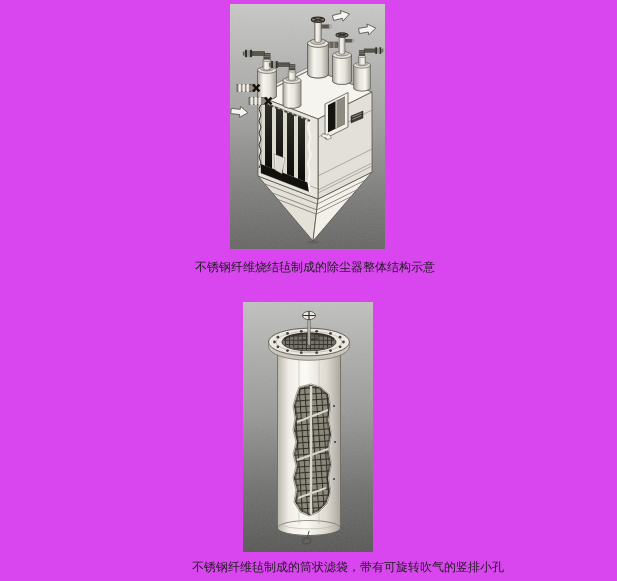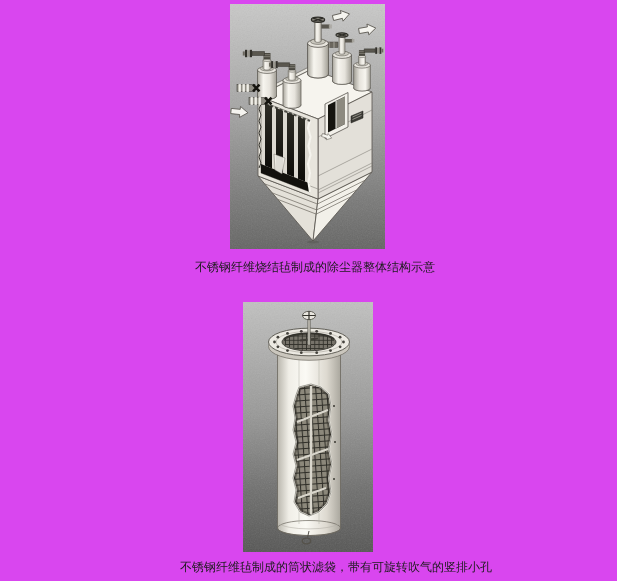--- a/index.html
+++ b/index.html
@@ -4,21 +4,21 @@
 <style>
   html,body{margin:0;padding:0;background:#ffffff;}
   .page{position:relative;width:617px;height:581px;background:#d946ef;overflow:hidden;
         font-family:"DejaVu Sans",sans-serif;}
   .figimg{position:absolute;display:block;}
   .fig1{left:230px;top:4px;width:155px;height:245px;}
   .fig2{left:243px;top:302px;width:130px;height:250px;}
   .caption{position:absolute;transform:translateX(-50%);white-space:nowrap;
            font-size:12px;color:#1c1c1c;letter-spacing:0px;}
   .cap1{left:315px;top:259px;}
-  .cap2{left:336px;top:559px;font-family:Liberation Serif, serif;}
+  .cap2{left:348px;top:559px;font-family:Liberation Serif, serif;}
   svg{display:block;}
 </style>
 </head>
 <body>
 
 <div class="page">
 
   <div class="figimg fig1">
     <svg width="155" height="245" viewBox="0 0 155 245">
       <defs>

